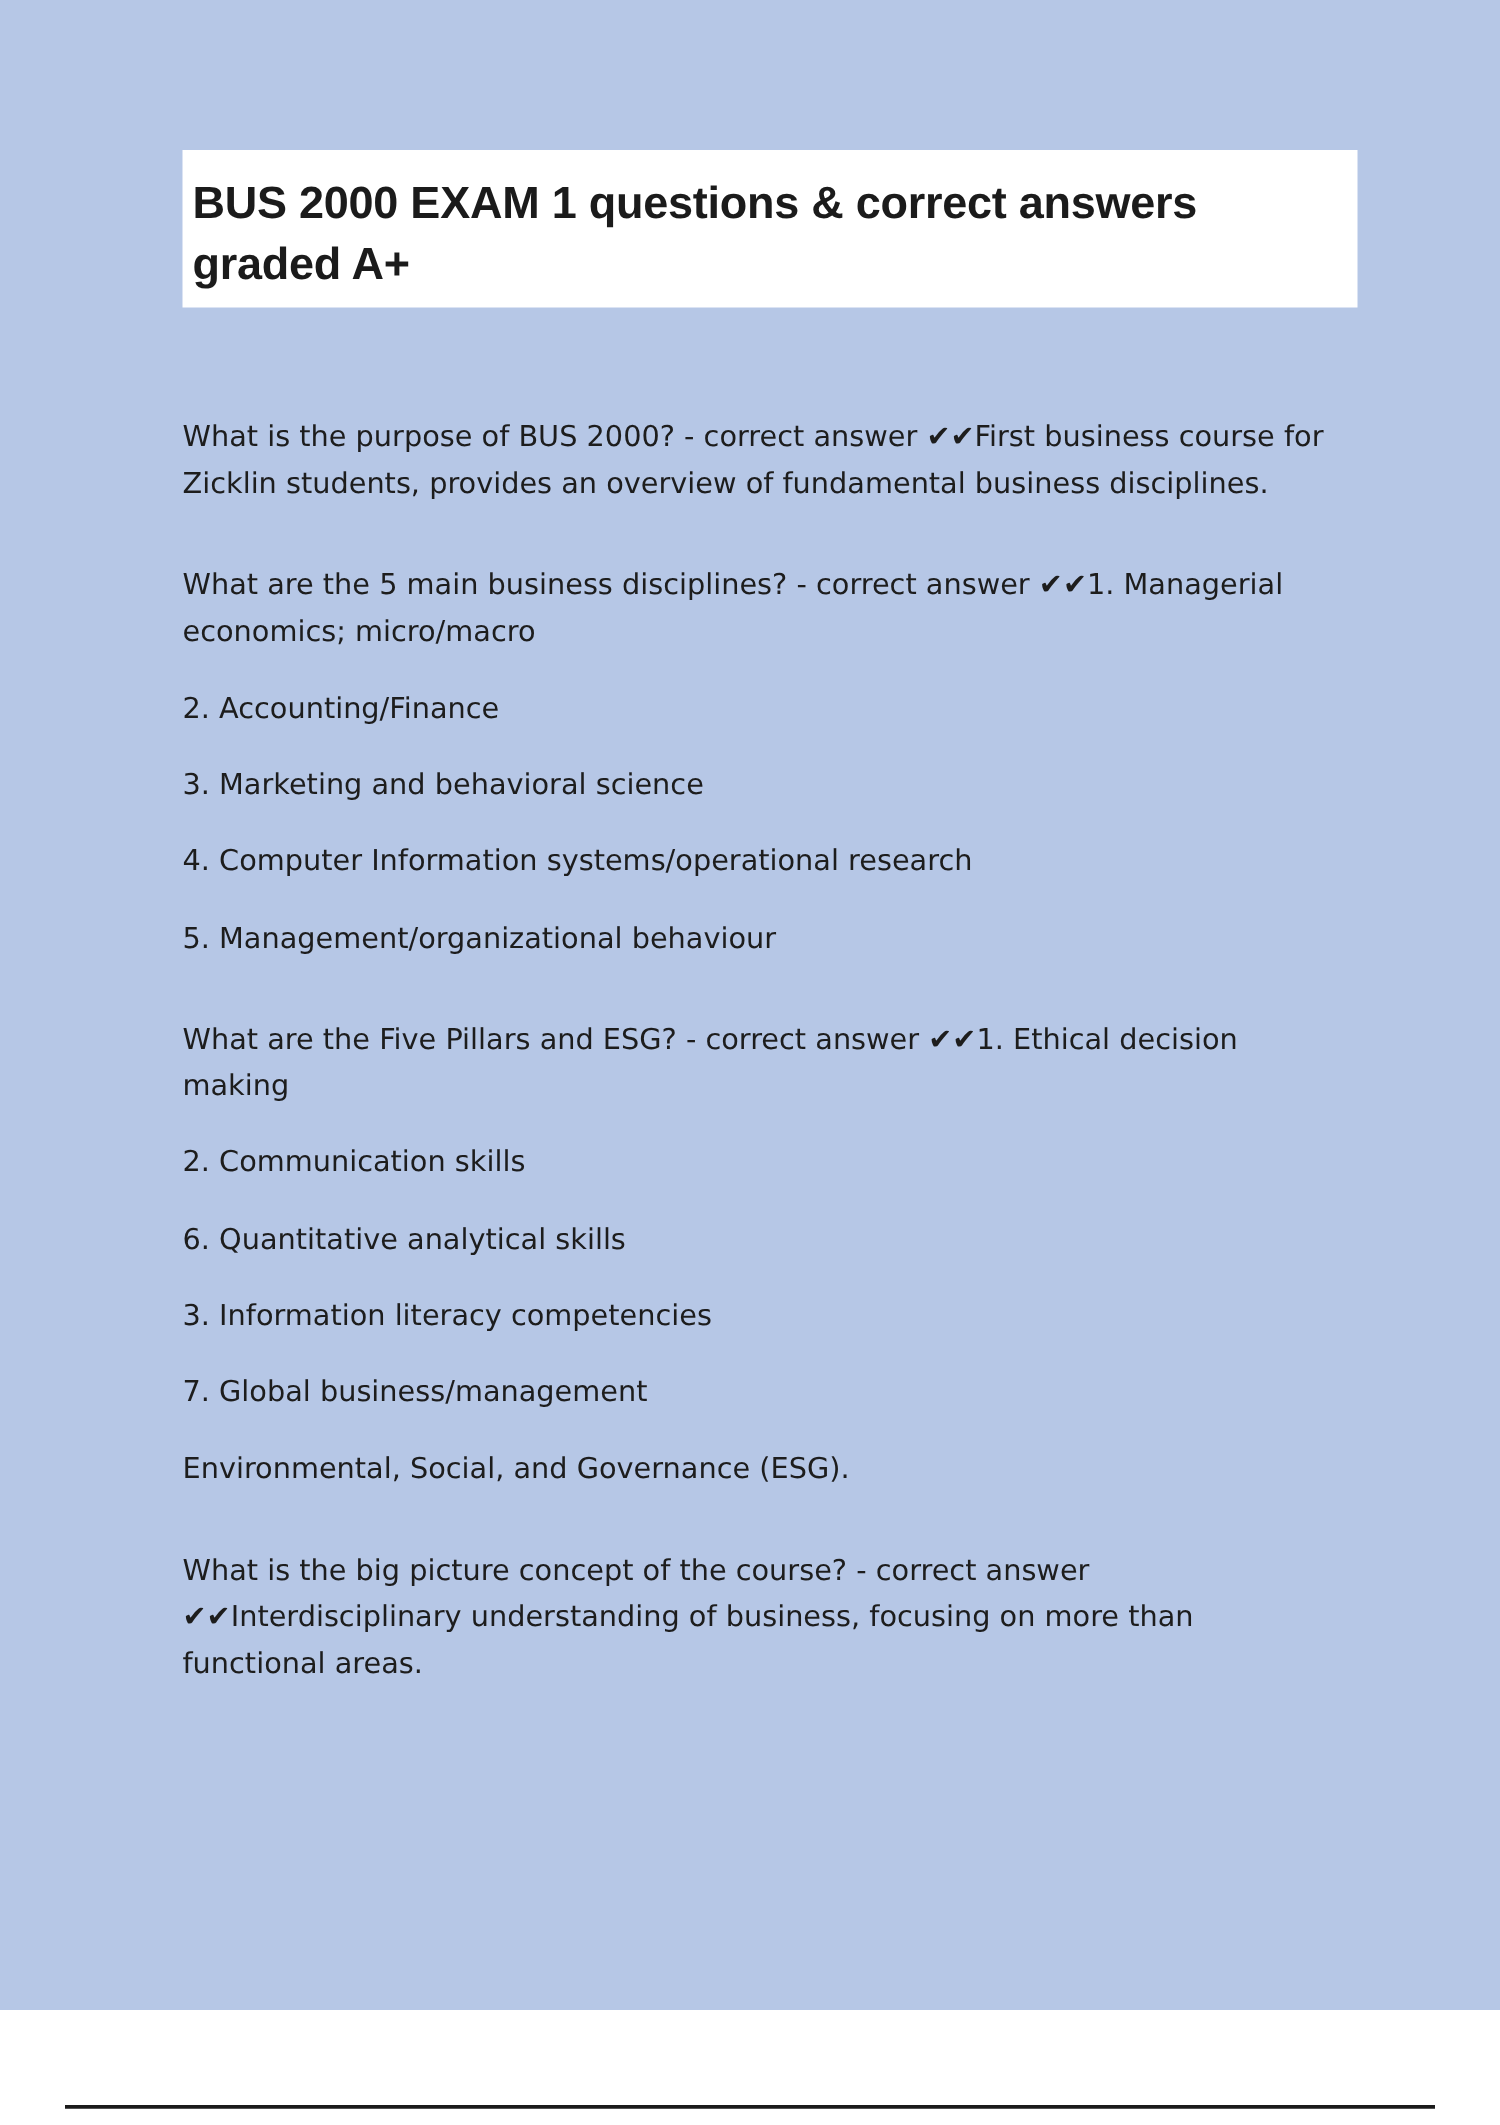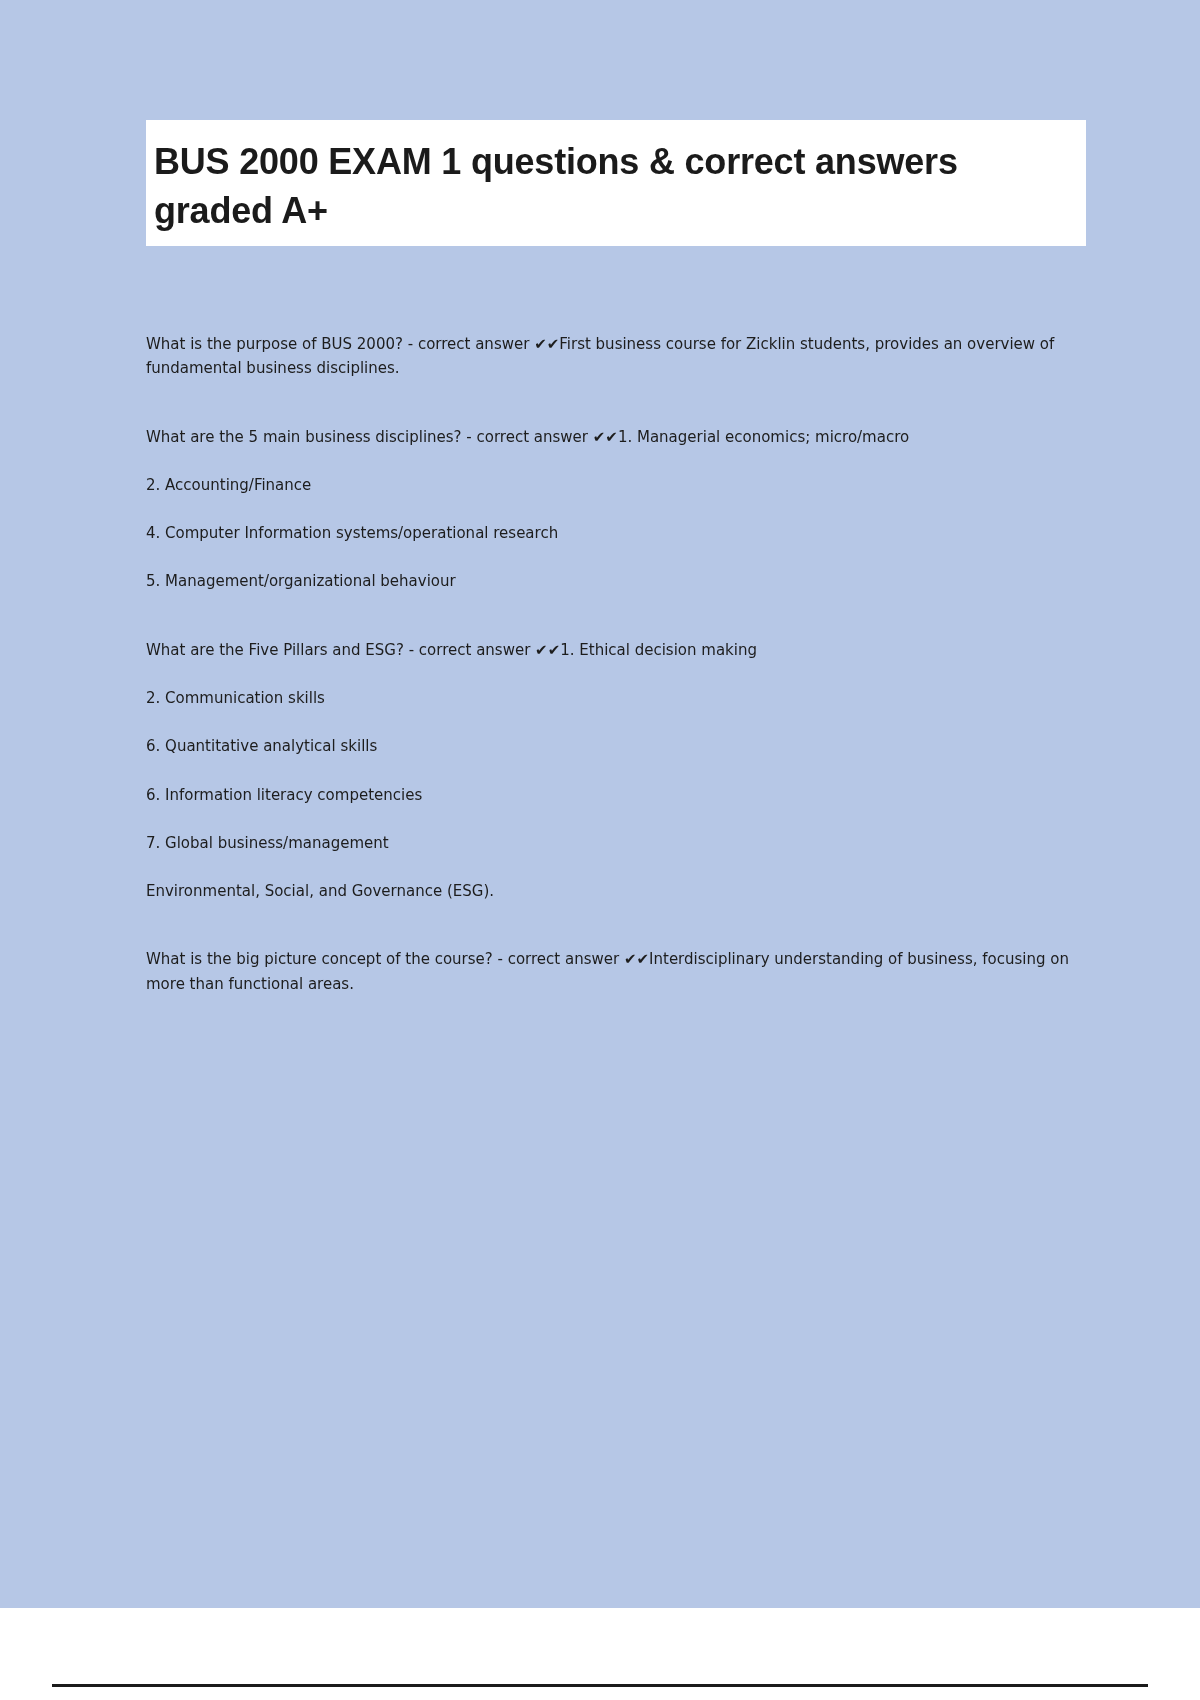--- a/index.html
+++ b/index.html
@@ -50,21 +50,21 @@
     letter-spacing: -0.2px;
   }
   .qa-list {
     margin-top: 86px;
   }
   .qa-block {
     margin-bottom: 44px;
   }
   .qa-line {
     font-family: "DejaVu Sans", sans-serif;
-    font-size: 15px;
+    font-size: 23px;
     color: #1d1d1d;
     line-height: 1.62;
     margin: 0 0 16px 0;
     max-width: 930px;
   }
   .qa-line.tight {
     margin-bottom: 14px;
     margin-top: 24px;
   }
   .qa-line.lead {
@@ -101,29 +101,30 @@
 
       <div class="qa-list">
 
         <div class="qa-block">
           <p class="qa-line lead">What is the purpose of BUS 2000? - correct answer ✔✔First business course for Zicklin students, provides an overview of fundamental business disciplines.</p>
         </div>
 
         <div class="qa-block">
           <p class="qa-line lead">What are the 5 main business disciplines? - correct answer ✔✔1. Managerial economics; micro/macro</p>
           <p class="qa-line tight">2. Accounting/Finance</p>
+          <p class="qa-line tight">3. Marketing and behavioral science</p>
           <p class="qa-line tight">4. Computer Information systems/operational research</p>
           <p class="qa-line tight">5. Management/organizational behaviour</p>
         </div>
 
         <div class="qa-block">
           <p class="qa-line lead">What are the Five Pillars and ESG? - correct answer ✔✔1. Ethical decision making</p>
           <p class="qa-line tight">2. Communication skills</p>
           <p class="qa-line tight">6. Quantitative analytical skills</p>
-          <p class="qa-line tight">6. Information literacy competencies</p>
+          <p class="qa-line tight">3. Information literacy competencies</p>
           <p class="qa-line tight">7. Global business/management</p>
           <p class="qa-line tight">Environmental, Social, and Governance (ESG).</p>
         </div>
 
         <div class="qa-block">
           <p class="qa-line">What is the big picture concept of the course? - correct answer ✔✔Interdisciplinary understanding of business, focusing on more than functional areas.</p>
         </div>
 
       </div>
     </div>

